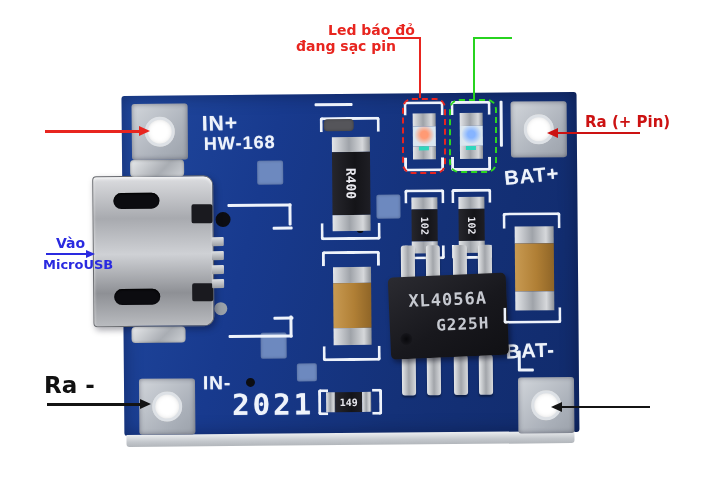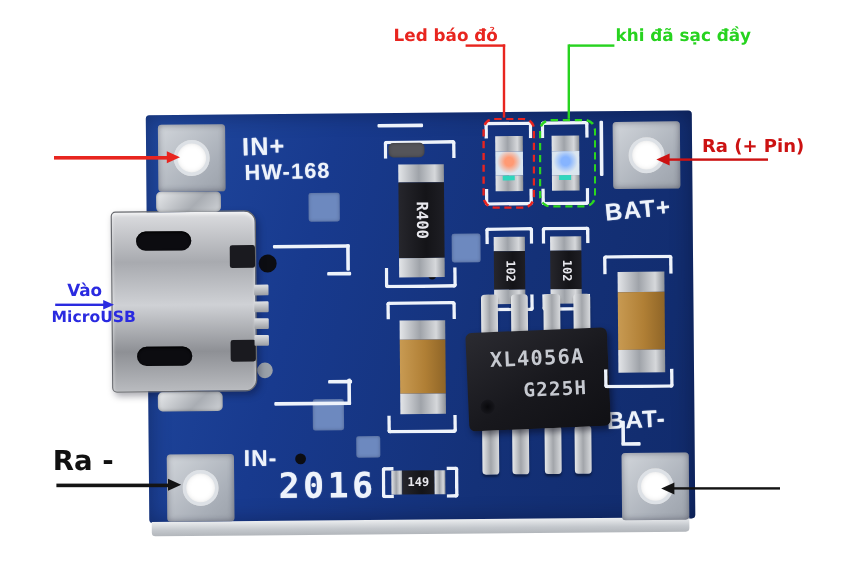--- a/index.html
+++ b/index.html
@@ -119,21 +119,21 @@
     <div class="wline" style="left:193px;top:9px;width:38px;height:3px;"></div>
     <div class="wline" style="left:394px;top:276px;width:16px;height:3px;"></div>
     <div class="wline" style="left:394px;top:258px;width:3px;height:20px;"></div>
 
     <div class="silk" style="left:80px;top:16px;font-size:21px;transform:rotate(-1deg);">IN+</div>
     <div class="silk" style="left:82px;top:38px;font-size:18px;transform:rotate(-1deg);">HW-168</div>
     <div class="silk" style="left:382px;top:72px;font-size:20px;transform:rotate(-5deg);">BAT+</div>
     <div class="silk" style="left:382px;top:247px;font-size:20px;transform:rotate(-2deg);">BAT-</div>
     <div class="silk" style="left:79px;top:277px;font-size:19px;">IN-</div>
     <div class="via" style="left:122px;top:283px;width:9px;height:9px;"></div>
-    <div class="silk" style="left:108px;top:293px;font-size:29px;letter-spacing:3px;font-family:'DejaVu Sans Mono','Liberation Mono',monospace;">2016</div>
+    <div class="silk" style="left:108px;top:293px;font-size:29px;letter-spacing:3px;font-family:'DejaVu Sans Mono','Liberation Mono',monospace;">2021</div>
 
     <div class="usb">
       <div class="usbslot" style="left:20px;top:16px;width:46px;height:16px;"></div>
       <div class="usbslot" style="left:20px;top:112px;width:46px;height:16px;"></div>
     </div>
     <div class="usbtab" style="left:69px;top:109px;width:21px;height:19px;"></div>
     <div class="usbtab" style="left:69px;top:188px;width:21px;height:18px;"></div>
     <div class="usbleg" style="left:89px;top:142px;width:12px;height:9px;"></div>
     <div class="usbleg" style="left:89px;top:156px;width:12px;height:9px;"></div>
     <div class="usbleg" style="left:89px;top:170px;width:12px;height:9px;"></div>
@@ -212,27 +212,27 @@
     <div class="brk brk-right" style="left:248px;top:295px;width:10px;height:26px;"></div>
     <div class="metal" style="left:202px;top:298px;width:9px;height:20px;"></div>
     <div class="chipblk" style="left:211px;top:298px;width:27px;height:20px;">
       <span style="position:static;font-size:10px;font-weight:bold;font-family:'DejaVu Sans Mono','Liberation Mono',monospace;">149</span>
     </div>
     <div class="metal" style="left:238px;top:298px;width:9px;height:20px;"></div>
   </div>
 
   <div class="ann red" style="left:296px;top:22px;width:100px;text-align:center;font-size:14px;line-height:16px;">
     <span style="position:static;display:block;margin-left:32px;">Led báo đỏ</span>
+    <span style="position:static;display:block;">đang sạc pin</span>
   </div>
   <div class="aline-red" style="left:388px;top:37px;width:33px;height:2px;"></div>
   <div class="aline-red" style="left:419px;top:37px;width:2px;height:61px;"></div>
   <div class="dashbox" style="left:402px;top:98px;width:44px;height:76px;border:2px dashed #e82420;"></div>
 
   <div class="ann grn" style="left:513px;top:22px;width:120px;font-size:14px;line-height:16px;">
-    <span style="position:static;display:block;">khi đã sạc đầy</span>
   </div>
   <div class="aline-grn" style="left:474px;top:37px;width:38px;height:2px;"></div>
   <div class="aline-grn" style="left:473px;top:37px;width:2px;height:62px;"></div>
   <div class="dashbox" style="left:449px;top:99px;width:48px;height:74px;border:2px dashed #2bd61f;"></div>
 
   <div class="aline-red" style="left:45px;top:130px;width:96px;height:3px;"></div>
   <div class="arr arr-r-red" style="left:139px;top:126px;"></div>
 
   <div class="ann blu" style="left:56px;top:235px;font-size:14px;">Vào</div>
   <div class="aline-blu" style="left:46px;top:253px;width:42px;height:2px;"></div>

